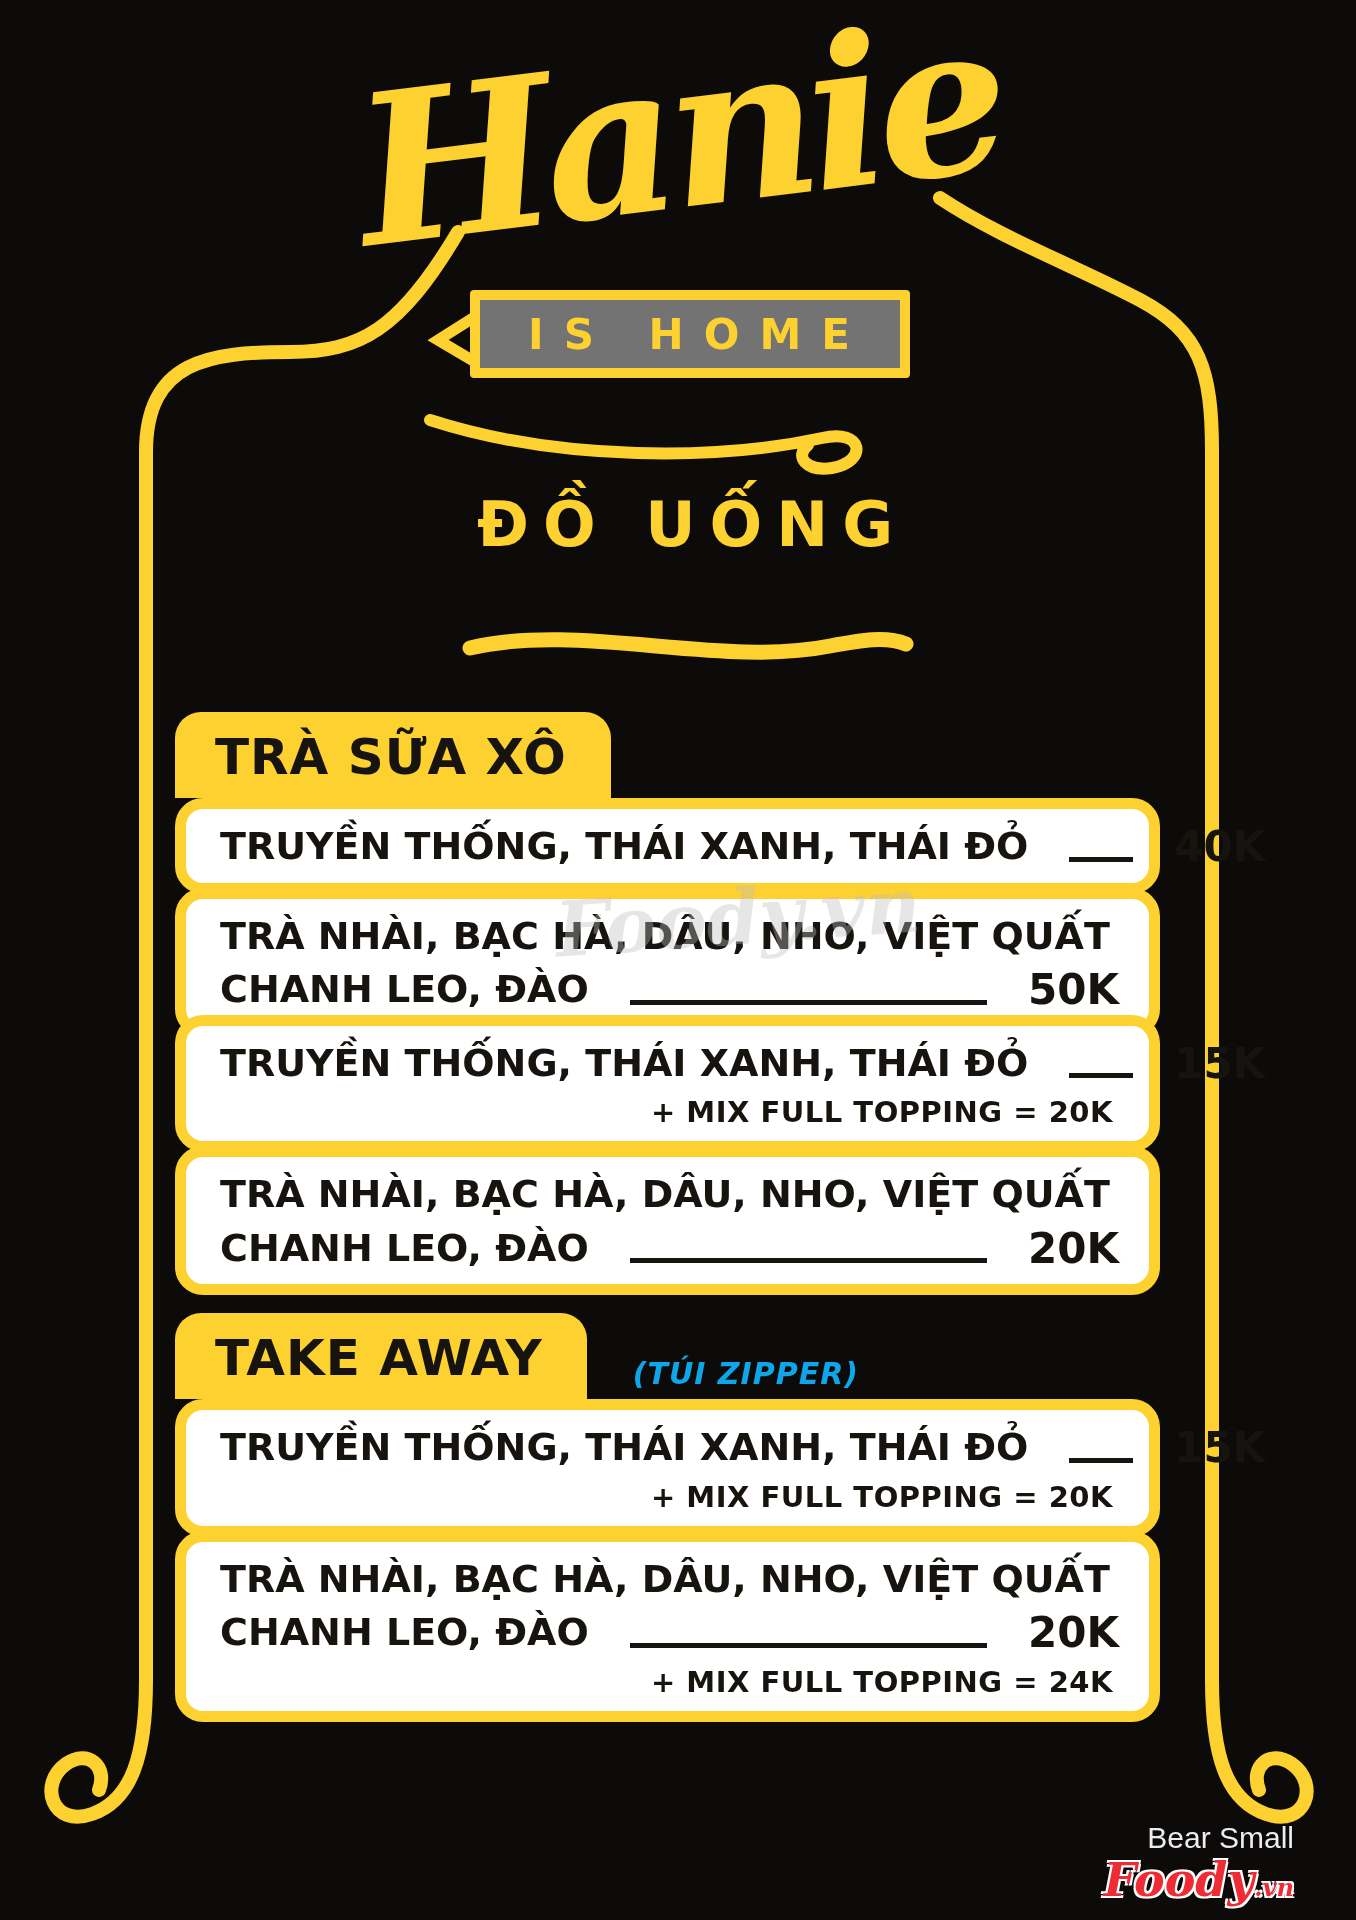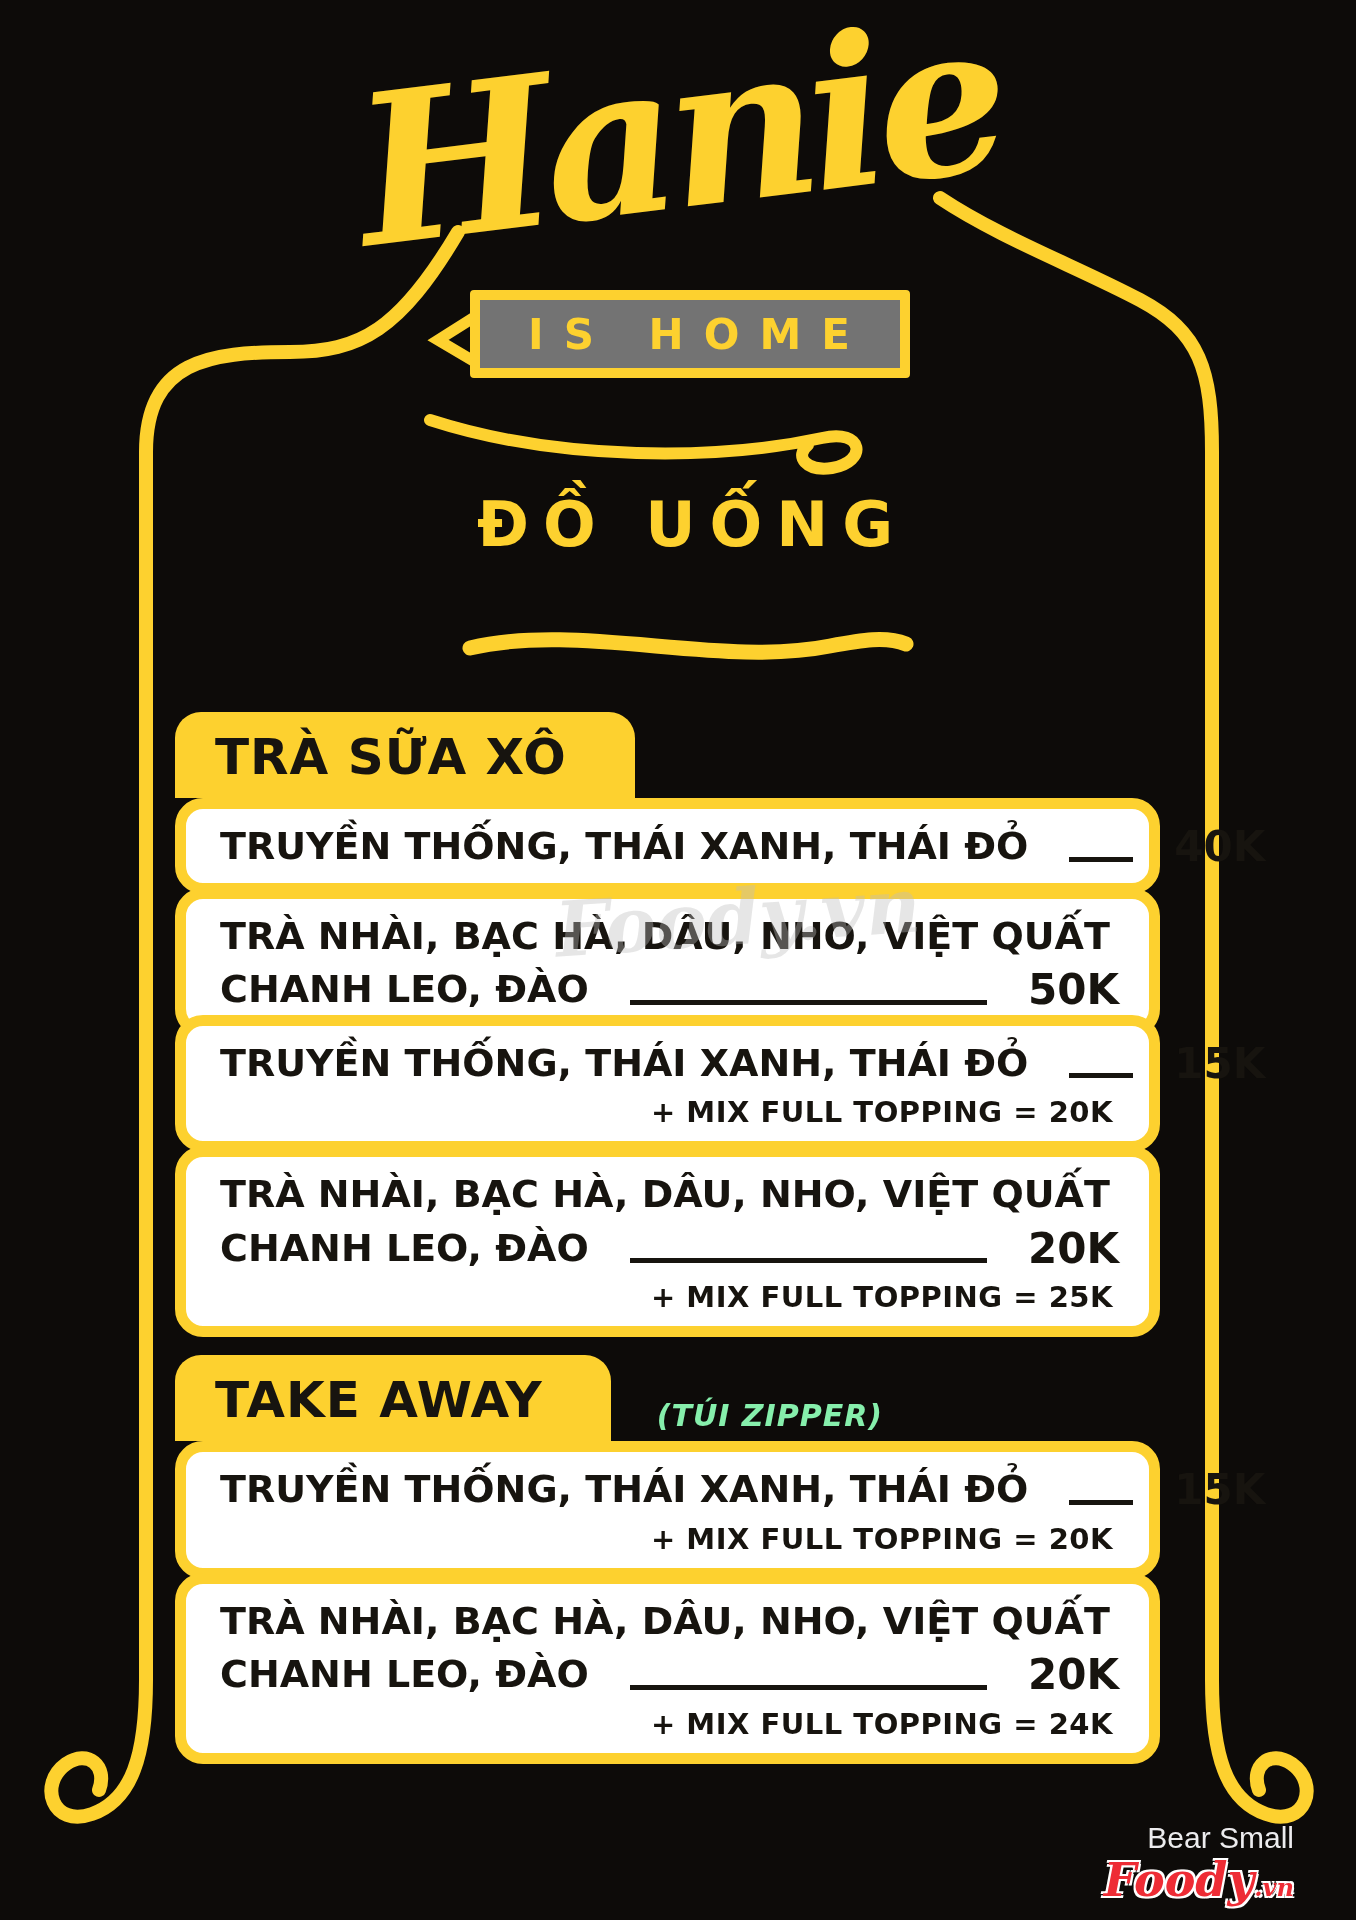--- a/index.html
+++ b/index.html
@@ -34,25 +34,25 @@
   }
   
   .menu-col{position:absolute;left:175px;top:712px;width:985px;z-index:3;}
   .section{position:relative;}
   .tab-row{line-height:0;}
   .tab-row.right{text-align:right;}
   .tab{
     display:inline-flex;align-items:center;
     background:#fdd12f;color:#17140f;
     font-weight:800;font-size:50px;line-height:1;letter-spacing:1px;
-    padding:20px 68px 16px 40px;border-radius:26px 26px 0 0;
+    padding:20px 44px 16px 40px;border-radius:26px 26px 0 0;
   }
   .tab-note{
     display:inline-block;margin-left:46px;vertical-align:bottom;
-    color:#86efac;font-style:italic;font-weight:700;font-size:30px;
+    color:#0ea5e9;font-style:italic;font-weight:700;font-size:30px;
     line-height:1;letter-spacing:1px;padding-bottom:10px;
   }
   .box{
     background:#ffffff;border:11px solid #fdd12f;border-radius:28px;
     padding:14px 30px 12px 34px;position:relative;
   }
   .box + .box{margin-top:-6px;}
   .sec2{margin-top:-22px;}
   .sec3{margin-top:18px;}
   .l1,.l2{
@@ -172,21 +172,20 @@
       </div>
       <div class="box">
         <div class="l1">
           <span class="name">TRÀ NHÀI, BẠC HÀ, DÂU, NHO, VIỆT QUẤT</span>
         </div>
         <div class="l2">
           <span class="name">CHANH LEO, ĐÀO</span>
           <span class="lead grow"></span>
           <span class="price">20K</span>
         </div>
-        <div class="topping">+ MIX FULL TOPPING = 25K</div>
       </div>
     </div>
 
     <div class="section sec3">
       <div class="tab-row">
         <span class="tab">TAKE AWAY</span><span class="tab-note">(TÚI ZIPPER)</span>
       </div>
       <div class="box">
         <div class="l1">
           <span class="name">TRUYỀN THỐNG, THÁI XANH, THÁI ĐỎ</span>

